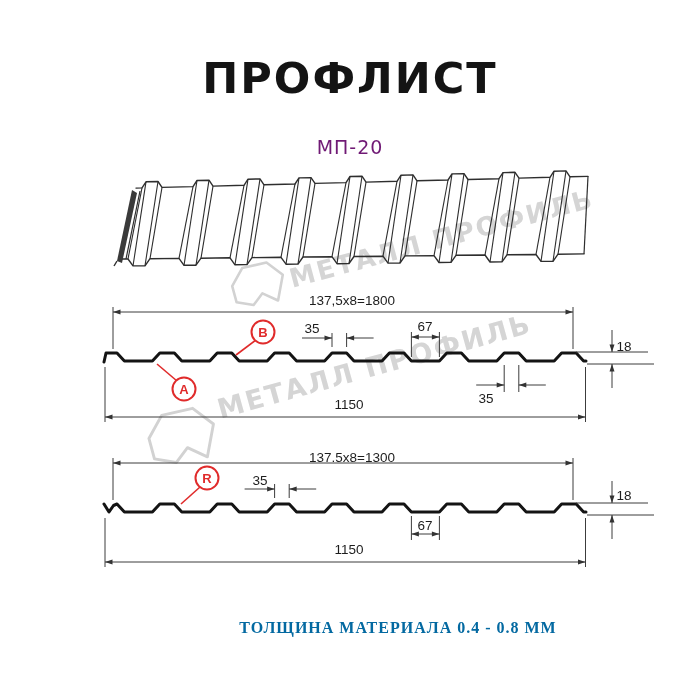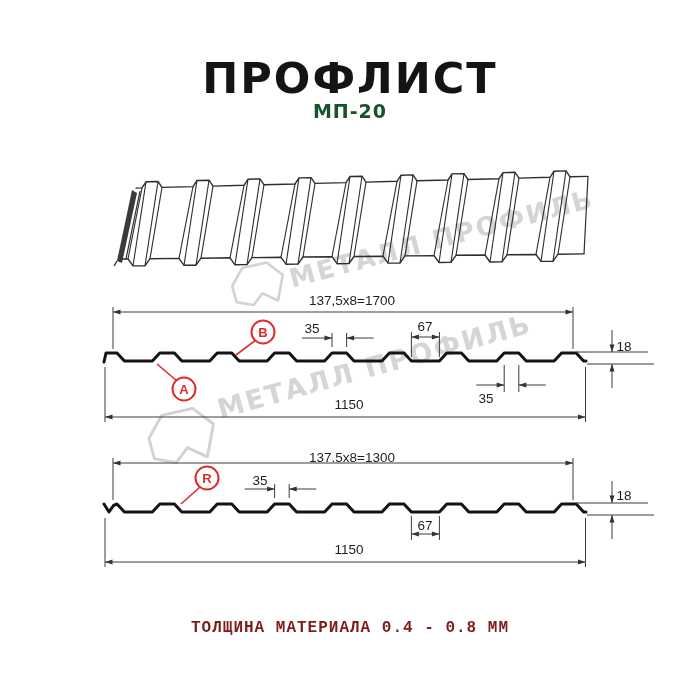--- a/index.html
+++ b/index.html
@@ -1,24 +1,24 @@
 <!DOCTYPE html>
 <html><head>
 <meta charset="utf-8">
 <style>
   html,body{margin:0;padding:0;background:#fff;}
   .stage{position:relative;width:700px;height:700px;background:#ffffff;overflow:hidden;
          font-family:"Liberation Sans",sans-serif;}
   .ctr{position:absolute;transform:translate(-50%,-50%);white-space:nowrap;}
   .title{font-family:"DejaVu Sans",sans-serif;font-weight:bold;font-size:43px;
          letter-spacing:2px;color:#141414;z-index:5;}
-  .subtitle{font-family:"DejaVu Sans",sans-serif;font-weight:bold;font-size:19px;
-         letter-spacing:1px;color:#14532d;z-index:5;}
-  .footer-note{font-family:Liberation Mono, monospace;font-weight:bold;font-size:16px;
-         letter-spacing:1px;color:#7f1d1d;z-index:5;}
+  .subtitle{font-family:"DejaVu Sans",sans-serif;font-weight:normal;font-size:19px;
+         letter-spacing:1px;color:#701a75;z-index:5;margin-top:36px;}
+  .footer-note{font-family:Liberation Serif, serif;font-weight:bold;font-size:16px;
+         letter-spacing:1px;color:#0369a1;z-index:5;margin-left:48px;}
   .dim{position:absolute;transform:translate(-50%,-50%);font-size:13.5px;color:#1d1d1d;
        white-space:nowrap;z-index:4;}
   .wm-text{position:absolute;font-family:"DejaVu Sans",sans-serif;font-weight:bold;
        color:#d5d5d5;letter-spacing:2px;white-space:nowrap;transform-origin:left center;z-index:1;}
   .wm-logo{position:absolute;z-index:1;}
   #linework{position:absolute;left:0;top:0;z-index:2;}
   .ref-circle{position:absolute;width:21px;height:21px;border:2.2px solid #e02b2b;
        border-radius:50%;background:#fff;color:#e02b2b;font-weight:bold;font-size:13px;
        display:flex;align-items:center;justify-content:center;z-index:4;
        transform:translate(-50%,-50%);font-family:"Liberation Sans",sans-serif;}
@@ -144,21 +144,21 @@
       <polygon points="411.4,534 418.9,531.5 418.9,536.5" fill="#333"></polygon>
       <polygon points="439.4,534 431.9,531.5 431.9,536.5" fill="#333"></polygon>
       <line x1="256" y1="340" x2="236" y2="355" stroke="#e02b2b" stroke-width="1.6"></line>
       <line x1="177" y1="381" x2="157" y2="364" stroke="#e02b2b" stroke-width="1.6"></line>
       <line x1="200" y1="487" x2="181" y2="504" stroke="#e02b2b" stroke-width="1.6"></line>
     </svg>
 
   <div class="ctr title" style="left:350px;top:78px;">ПРОФЛИСТ</div>
   <div class="ctr subtitle" style="left:350px;top:111px;">МП-20</div>
 
-  <div class="dim" style="left:352px;top:300px;">137,5x8=1700</div>
+  <div class="dim" style="left:352px;top:300px;">137,5x8=1800</div>
   <div class="dim" style="left:312px;top:328px;">35</div>
   <div class="dim" style="left:425px;top:326px;">67</div>
   <div class="dim" style="left:486px;top:398px;">35</div>
   <div class="dim" style="left:624px;top:346px;">18</div>
   <div class="dim" style="left:349px;top:404px;">1150</div>
   <div class="ref-circle" style="left:263px;top:332px;">B</div>
   <div class="ref-circle" style="left:184px;top:389px;">A</div>
 
   <div class="dim" style="left:352px;top:457px;">137.5x8=1300</div>
   <div class="dim" style="left:260px;top:480px;">35</div>

